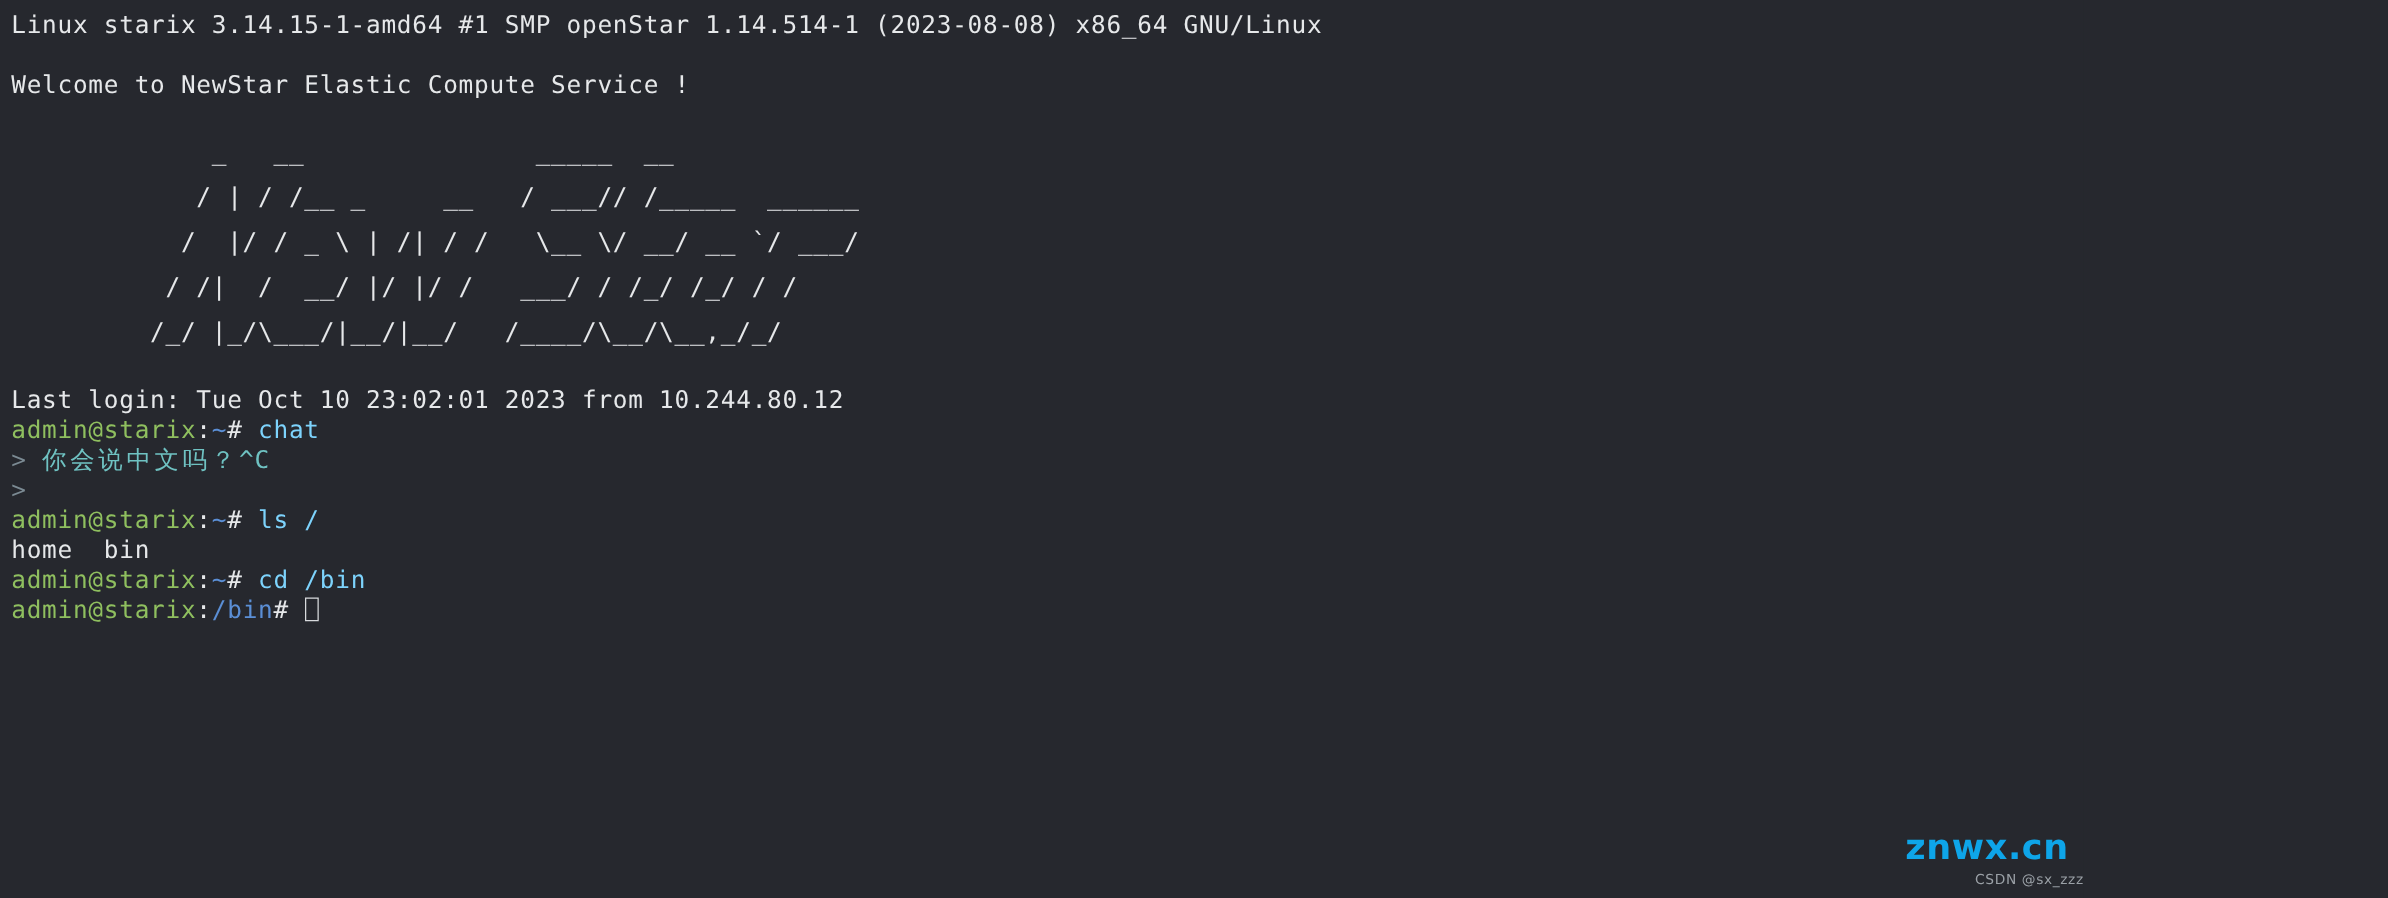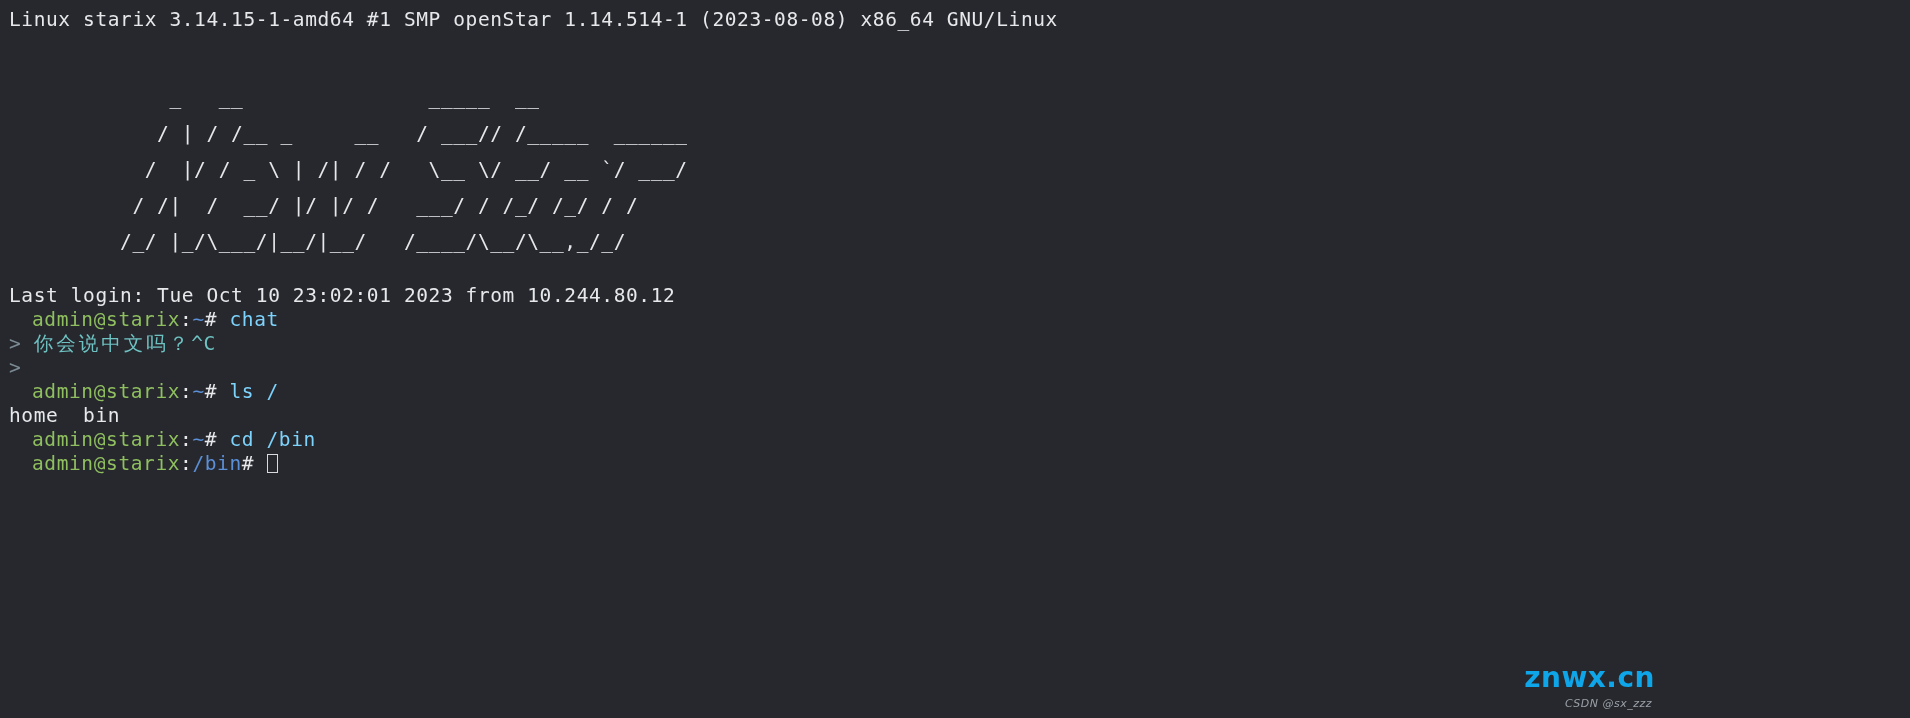--- a/index.html
+++ b/index.html
@@ -40,21 +40,21 @@
     margin: 0;
     padding: 0;
     font-family: "DejaVu Sans Mono", "Liberation Mono", monospace;
     font-size: 19.5px;
     line-height: 36px;
     letter-spacing: 0.6px;
     color: #e6e8ea;
     white-space: pre;
   }
 
-  .seg-user   { color: #8fbf5f; margin-left: 23px; }
+  .seg-user   { color: #8fbf5f; }
   .seg-path   { color: #5b8fd6; }
   .seg-hash   { color: #e6e8ea; }
   .seg-cmd    { color: #7dd3fc; }
   .seg-chat-prompt { color: #7b8a93; }
   .seg-chat-text   { color: #6fc2c2; }
   .seg-chat-ctrlc  { color: #6fc2c2; }
 
   .chat-cjk {
     font-family: "DejaVu Sans", "Liberation Sans", sans-serif;
     letter-spacing: 3px;
@@ -75,36 +75,36 @@
     right: 12px;
     bottom: 24px;
     font-family: "DejaVu Sans", "Liberation Sans", sans-serif;
     font-size: 28px;
     font-weight: bold;
     color: #0ea5e9;
     letter-spacing: 0.5px;
   }
   .watermark-sub {
     position: absolute;
-    right: 15px;
+    right: 0;
     bottom: 8px;
     font-family: "DejaVu Sans", "Liberation Sans", sans-serif;
     font-size: 11px;
     color: #9aa0a6;
     letter-spacing: 0.5px;
-    font-style: italic;
   }
 </style>
 </head>
 <body>
 
 <div id="terminal">
 
   <div class="line">Linux starix 3.14.15-1-amd64 #1 SMP openStar 1.14.514-1 (2023-08-08) x86_64 GNU/Linux</div>
   <div class="line blank">&nbsp;</div>
+  <div class="line">Welcome to NewStar Elastic Compute Service !</div>
   <div class="line blank">&nbsp;</div>
 
   <div class="banner"><span>             _   __               _____  __</span>
 <span>            / | / /__ _     __   / ___// /_____  ______</span>
 <span>           /  |/ / _ \ | /| / /   \__ \/ __/ __ `/ ___/</span>
 <span>          / /|  /  __/ |/ |/ /   ___/ / /_/ /_/ / /</span>
 <span>         /_/ |_/\___/|__/|__/   /____/\__/\__,_/_/</span></div>
 
   <div class="line blank">&nbsp;</div>
   <div class="line">Last login: Tue Oct 10 23:02:01 2023 from 10.244.80.12</div>

